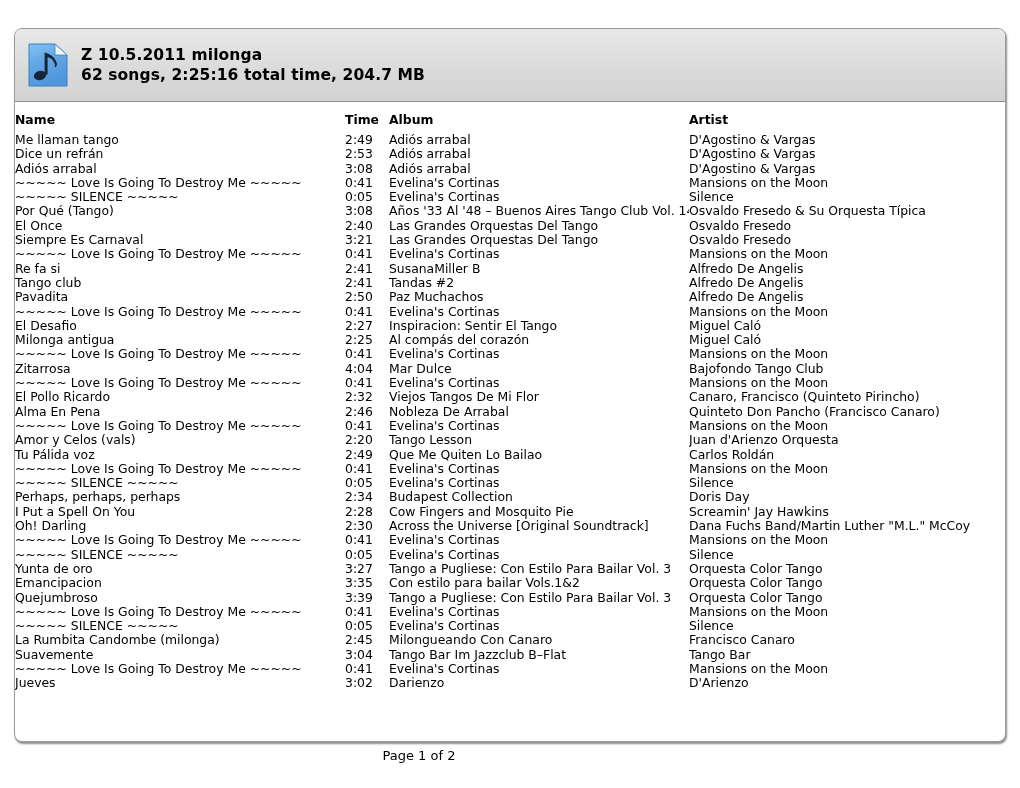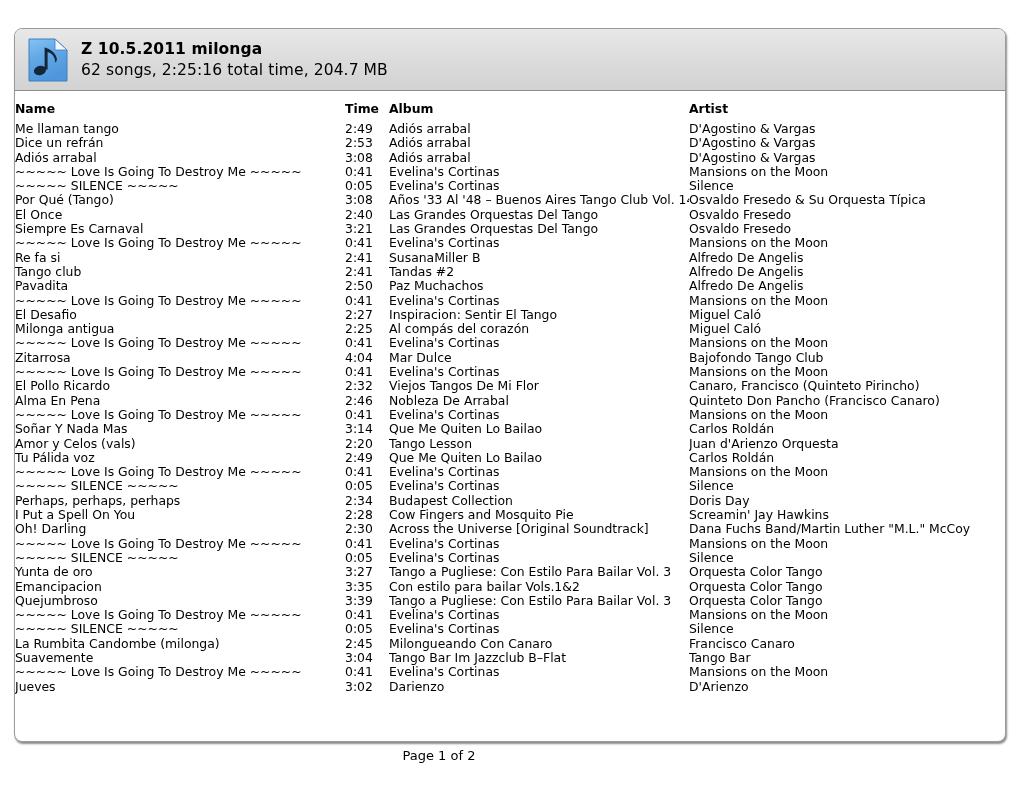--- a/index.html
+++ b/index.html
@@ -33,21 +33,21 @@
     border: 1px solid #9a9a9a;
     border-radius: 8px;
     background: #ffffff;
     box-shadow: 1px 2px 2px rgba(0,0,0,0.45);
     overflow: hidden;
   }
 
   
   .pl-header {
     position: relative;
-    height: 62px;
+    height: 73px;
     box-sizing: border-box;
     background: linear-gradient(to bottom, #e8e8e8 0%, #dcdcdc 50%, #d2d2d2 100%);
     border-bottom: 1px solid #8d8d8d;
     display: flex;
     align-items: center;
     padding-left: 10px;
   }
 
   .pl-icon {
     width: 42px;
@@ -66,21 +66,21 @@
     line-height: 1.30;
   }
   .pl-title {
     font-size: 15.5px;
     font-weight: bold;
     letter-spacing: 0.1px;
     white-space: nowrap;
   }
   .pl-sub {
     font-size: 15.5px;
-    font-weight: normal;
+    font-weight: bold;
     letter-spacing: 0.1px;
     white-space: nowrap;
   }
 
   
   .tbl-wrap {
     padding: 10px 12px 0 0;
   }
   table.songs {
     width: 100%;
@@ -120,21 +120,20 @@
   th.col-time { text-align: right; }
 
   
   .pl-footer {
     position: absolute;
     left: 0;
     top: 748px;
     width: 838px;
     text-align: center;
     font-size: 13px;
-    padding-left: 20px;
   }
 </style>
 </head>
 <body>
 
 <div id="page">
 
   <div class="panel">
 
     <div class="pl-header">
@@ -298,26 +297,20 @@
               <td class="col-album">Nobleza De Arrabal</td>
               <td class="col-artist">Quinteto Don Pancho (Francisco Canaro)</td>
             </tr>
             <tr>
               <td class="col-name">~~~~~ Love Is Going To Destroy Me ~~~~~</td>
               <td class="col-time">0:41</td>
               <td class="col-album">Evelina's Cortinas</td>
               <td class="col-artist">Mansions on the Moon</td>
             </tr>
             <tr>
-              <td class="col-name">Soñar Y Nada Mas</td>
-              <td class="col-time">3:14</td>
-              <td class="col-album">Que Me Quiten Lo Bailao</td>
-              <td class="col-artist">Carlos Roldán</td>
-            </tr>
-            <tr>
               <td class="col-name">Amor y Celos (vals)</td>
               <td class="col-time">2:20</td>
               <td class="col-album">Tango Lesson</td>
               <td class="col-artist">Juan d'Arienzo Orquesta</td>
             </tr>
             <tr>
               <td class="col-name">Tu Pálida voz</td>
               <td class="col-time">2:49</td>
               <td class="col-album">Que Me Quiten Lo Bailao</td>
               <td class="col-artist">Carlos Roldán</td>

